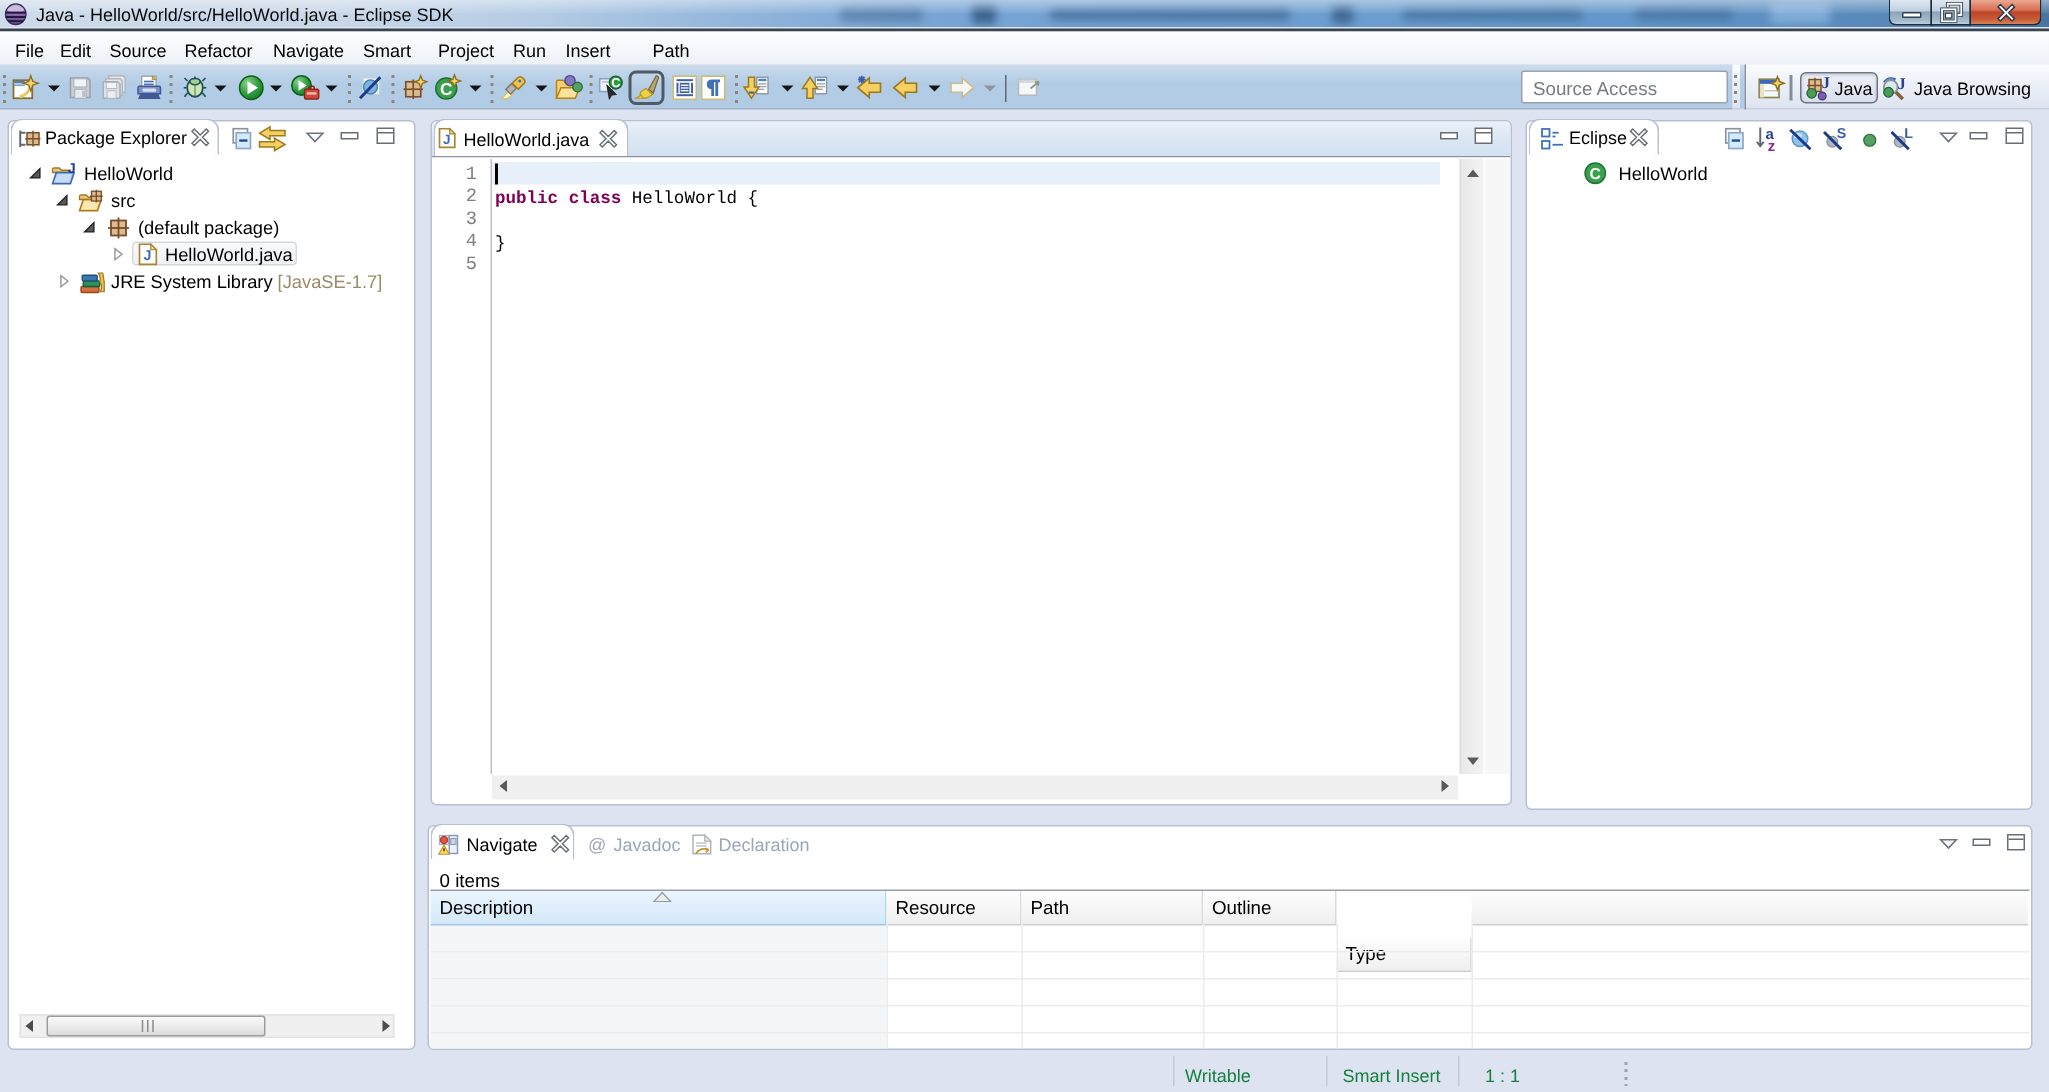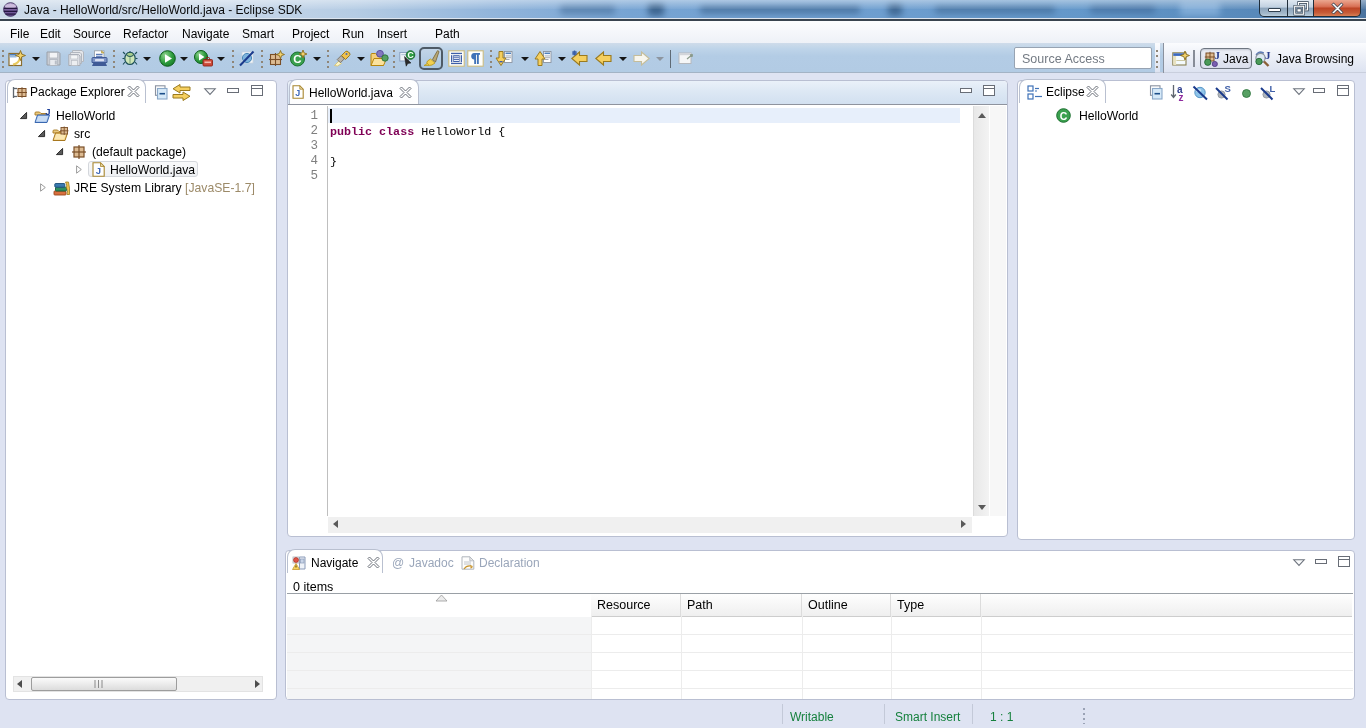--- a/index.html
+++ b/index.html
@@ -611,30 +611,33 @@
 <svg style="left:1056px;top:108px;width:15px;height:15px;" viewBox="0 0 15 15">
   <circle cx="7.5" cy="7.5" r="6.8" fill="#3aa04e" stroke="#1c7030" stroke-width="1"></circle>
   <text x="7.5" y="11.5" font-family="Liberation Sans" font-size="10.5" font-weight="bold" fill="#fff" text-anchor="middle">C</text>
 </svg>
 <div class="trow" style="left:1079px;top:109px;">HelloWorld</div>
 
 <div class="panel" id="probpanel">
   <div id="items">0 items</div>
   <div class="abs" style="left:1px;top:41.5px;width:1066px;height:1.5px;background:#9aa0a6;"></div>
   <div class="abs" style="left:1px;top:65.5px;width:304px;height:82px;background:#f4f5f6;"></div>
+  <div class="th" style="left:1px;width:304px;background:linear-gradient(#eaf5fe,#d4e8fa);border-bottom:1px solid #9fc6e8;border-right:1px solid #b5d5ee;">
+      <span>Description</span>
+    </div>
   <div class="th" style="left:305px;width:90px;">
       <span>Resource</span>
     </div>
   <div class="th" style="left:395px;width:121px;">
       <span>Path</span>
     </div>
   <div class="th" style="left:516px;width:89px;">
       <span>Outline</span>
     </div>
-  <div class="th" style="left:605px;width:90px;">
+  <div class="th" style="left:605px;width:90px;margin-top:31px;">
       <span>Type</span>
     </div>
   <div class="th" style="left:695px;width:371px;border-right:none;"></div>
   <div class="tr" style="top:65.5px;height:18px;"></div>
   <div class="tr" style="top:83.5px;height:18.5px;"></div>
   <div class="tr" style="top:102px;height:18px;"></div>
   <div class="tr" style="top:120px;height:18px;"></div>
   <div class="tcol" style="left:305px;top:65px;height:83px;"></div>
   <div class="tcol" style="left:395px;top:65px;height:83px;"></div>
   <div class="tcol" style="left:516px;top:65px;height:83px;"></div>

